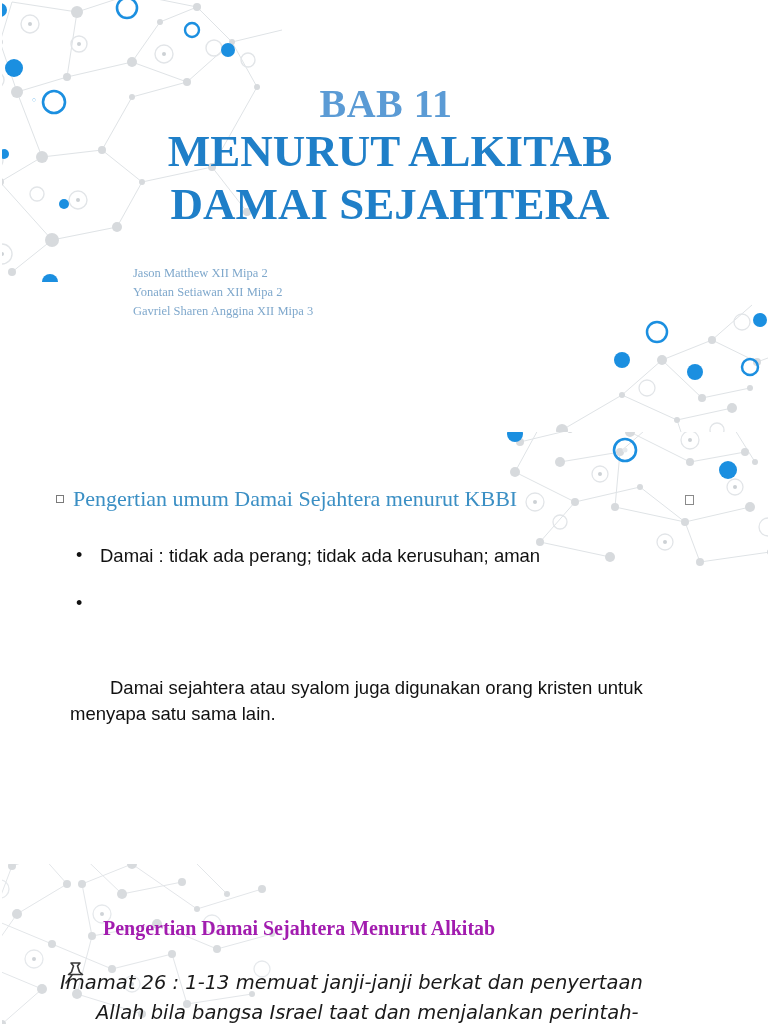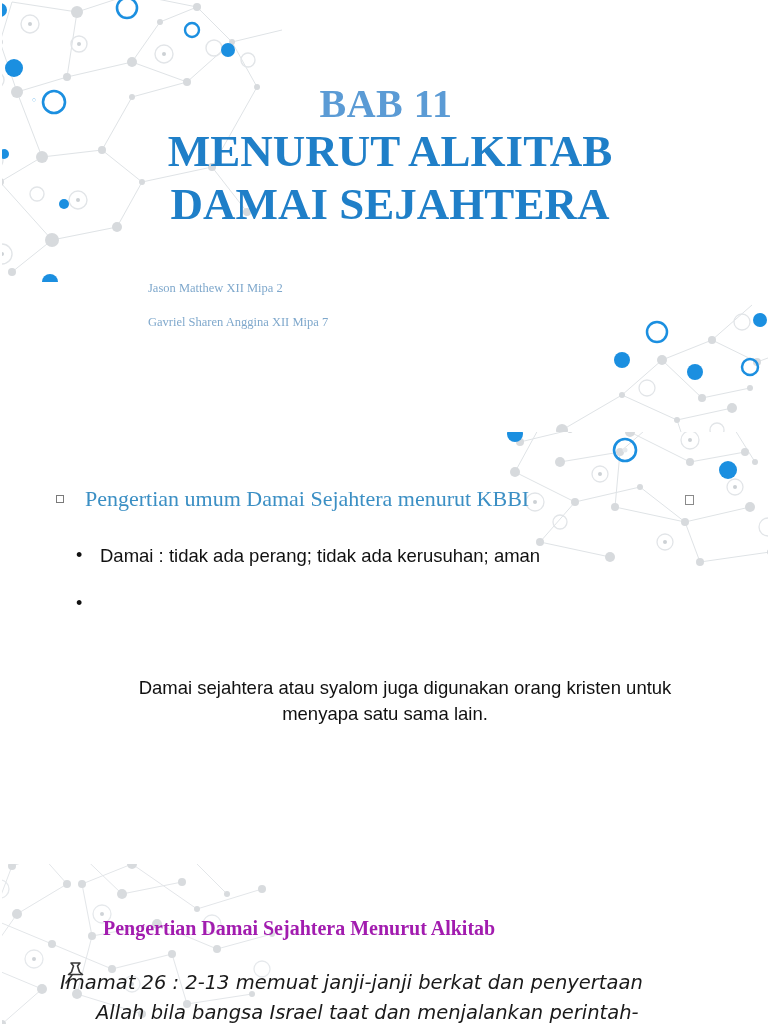--- a/index.html
+++ b/index.html
@@ -66,34 +66,34 @@
   .authors {
     position: absolute;
     left: 130px;
     top: 263px;
     font-family: "Liberation Serif", "DejaVu Serif", serif;
     font-size: 12.5px;
     line-height: 1.45;
     color: #7fa8cc;
     white-space: nowrap;
   }
-  .authors div { margin: 16px; }
+  .authors div { margin: 1px; }
 
   
   .content-heading {
     position: absolute;
     left: 54px;
     top: 54px;
     font-family: "Liberation Serif", "DejaVu Serif", serif;
     font-size: 22px;
     color: #3b8fc4;
     white-space: nowrap;
     display: flex;
     align-items: flex-start;
-    gap: 21px;
+    gap: 9px;
   }
   .box-glyph {
     display: inline-block;
     width: 8px;
     height: 8px;
     border: 1px solid #7a7a7a;
     margin-top: 9px;
     flex: none;
   }
   .box-glyph-right {
@@ -134,21 +134,20 @@
   .closing-para {
     position: absolute;
     left: 68px;
     top: 243px;
     width: 630px;
     font-family: "Liberation Sans", sans-serif;
     font-size: 18.5px;
     color: #111111;
     line-height: 1.42;
     text-indent: 40px;
-    text-align: center;
   }
 
   
   .alkitab-heading {
     position: absolute;
     left: 101px;
     top: 53px;
     font-family: "Liberation Serif", "DejaVu Serif", serif;
     font-size: 20px;
     font-weight: 700;
@@ -262,21 +261,22 @@
   </div>
 
   <div class="title-block">
     <div class="bab-line">BAB 11</div>
     <div class="main-title">MENURUT ALKITAB</div>
     <div class="main-title">DAMAI SEJAHTERA</div>
   </div>
 
   <div class="authors">
     <div>Jason Matthew XII Mipa 2</div>
-    <div>Gavriel Sharen Anggina XII Mipa 7</div>
+    <div>Yonatan Setiawan XII Mipa 2</div>
+    <div>Gavriel Sharen Anggina XII Mipa 3</div>
   </div>
 
   <div class="decor" style="left:500px; top:300px; width:290px; height:200px;">
     <svg width="290" height="200" viewBox="0 0 290 200" aria-hidden="true">
       <g stroke="#dfe3e6" stroke-width="1" fill="none">
         <path d="M250 5 L210 40 L160 60 L120 95 L60 130"></path>
         <path d="M210 40 L255 62 L288 50"></path>
         <path d="M160 60 L200 98 L248 88"></path>
         <path d="M120 95 L175 120 L230 108"></path>
         <path d="M60 130 L30 170 L95 185"></path>
@@ -517,17 +517,17 @@
   <span class="pin-icon">
     <svg width="30" height="30" viewBox="0 0 30 30" aria-hidden="true">
       <g fill="none" stroke="#3a3a3a" stroke-width="1.6" stroke-linecap="round" stroke-linejoin="round">
         <path d="M11 4 L20 4 L17.5 7 L19.5 13 L22.5 15.5 L8.5 15.5 L11.5 13 L13.5 7 Z"></path>
         <path d="M12 16 L6 24"></path>
       </g>
     </svg>
   </span>
 
   <div class="handwrite">
-    <span class="ln ln1">Imamat 26 : 2-13 memuat janji-janji berkat dan penyertaan</span>
+    <span class="ln ln1">Imamat 26 : 1-13 memuat janji-janji berkat dan penyertaan</span>
     <span class="ln ln2">Allah bila bangsa Israel taat dan menjalankan perintah-</span>
 
   </div>
 </div>
 
 </body></html>

